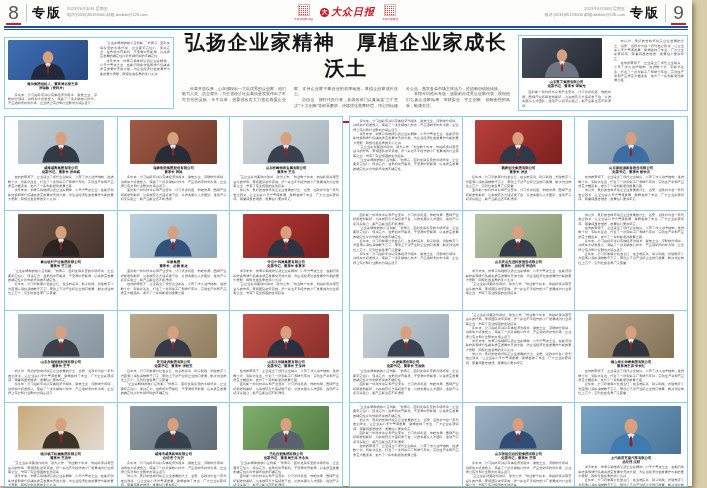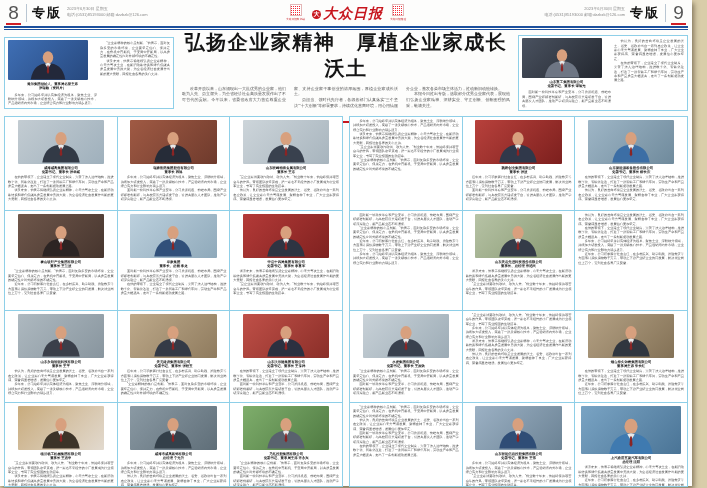--- a/index.html
+++ b/index.html
@@ -35,21 +35,21 @@
   }
   .qr{width:10px;height:10px;background:
       repeating-linear-gradient(0deg,#c7161e 0 1px,#fff 1px 2px),
       repeating-linear-gradient(90deg,#c7161e 0 1px,#fff 1px 2px);
       background-blend-mode:screen;border:1px solid #e3b6b6;}
   .qr-wrap{display:flex;flex-direction:column;align-items:center;}
   .qr-label{font-size:3px;color:#c7161e;margin-top:1px;white-space:nowrap;transform:scale(.9);}
   .brand{display:flex;align-items:center;gap:2px;margin-top:1px;}
   .brand-circle{width:9px;height:9px;border-radius:50%;background:#c7161e;color:#fff;
      font-size:6px;line-height:9px;text-align:center;font-weight:bold;}
-  .brand-name{font-size:14px;font-weight:bold;color:#c7161e;letter-spacing:1px;font-style:italic;}
+  .brand-name{font-size:10px;font-weight:bold;color:#c7161e;letter-spacing:1px;font-style:italic;}
   
   .blue-rule{margin:1px 4px 0 4px;border-top:2px solid #1c4f9c;border-bottom:1px solid #1c4f9c;height:1px;}
   
   .content{margin:2px 4px 0 4px;}
   .row1{display:flex;align-items:center;height:82px;}
   .special-block{
     width:170px;box-sizing:border-box;border:1px solid #8ecfe8;background:#fff;
     padding:2px 3px;display:flex;gap:3px;
   }
   .special-left{width:56%;display:flex;flex-direction:column;}

